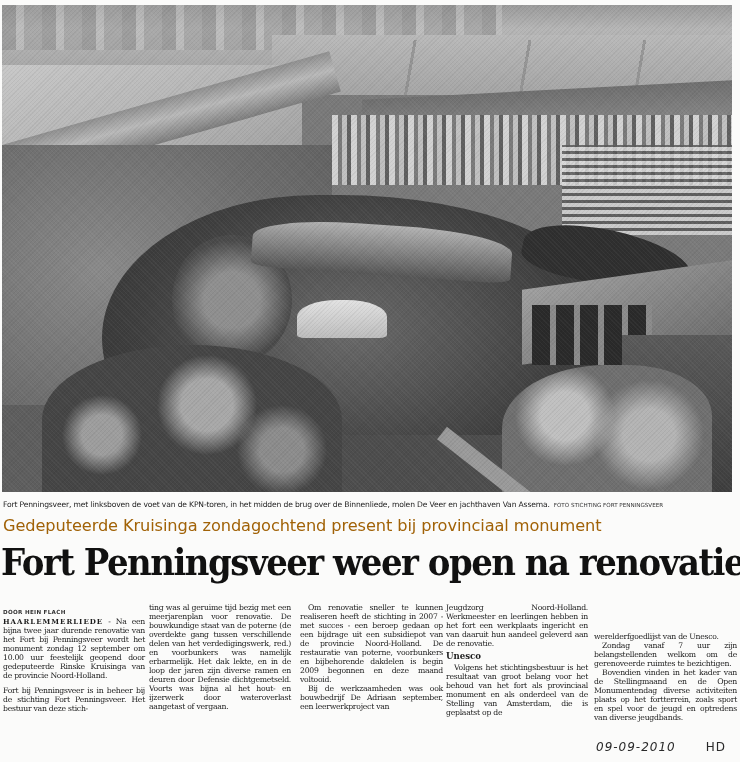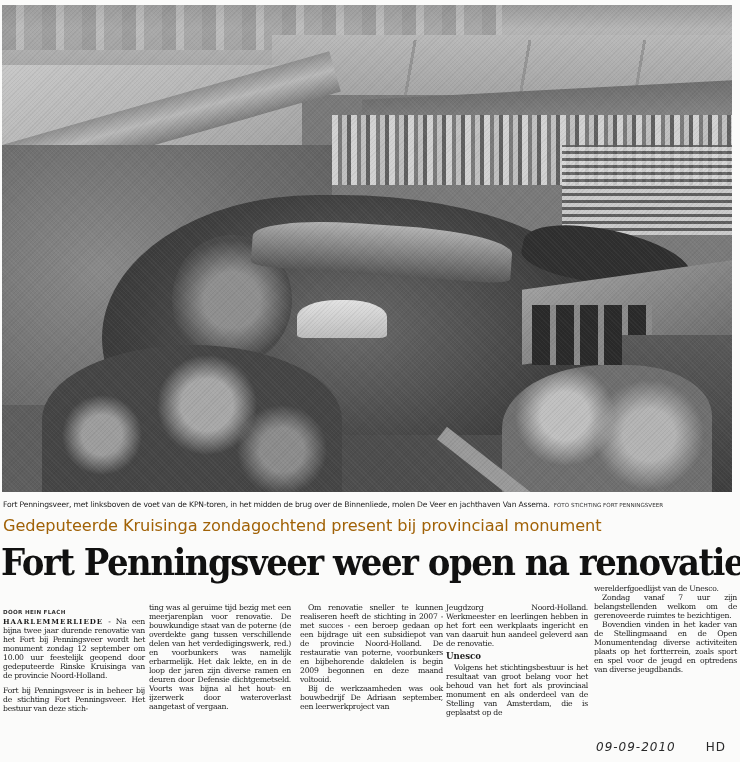--- a/index.html
+++ b/index.html
@@ -103,21 +103,21 @@
     }
     .col p { margin: 0; }
     .col p.indent { text-indent: 8px; }
     .col p + p.gap { margin-top: 6px; }
     .col .dateline { font-weight: bold; letter-spacing: 1px; font-size: 7px; }
     .col .subhead { font-weight: bold; font-size: 8.6px; margin: 4px 0 2px 0; letter-spacing: 0; }
     .col1 { left: 3px; }
     .col2 { left: 149px; top: 603px; }
     .col3 { left: 300px; top: 603px; width: 143px; }
     .col4 { left: 446px; top: 603px; }
-    .col5 { left: 594px; top: 584px; width: 143px; }
+    .col5 { left: 594px; top: 632px; width: 143px; }
 
     .handwritten {
       position: absolute; left: 596px; top: 740px;
       font-family: "DejaVu Sans", sans-serif; font-size: 12px; letter-spacing: 1px;
       color: #2a2a2a; font-style: italic; white-space: nowrap;
     }
     .handwritten .source { margin-left: 30px; font-style: normal; }
   </style>
 </head>
 <body>

